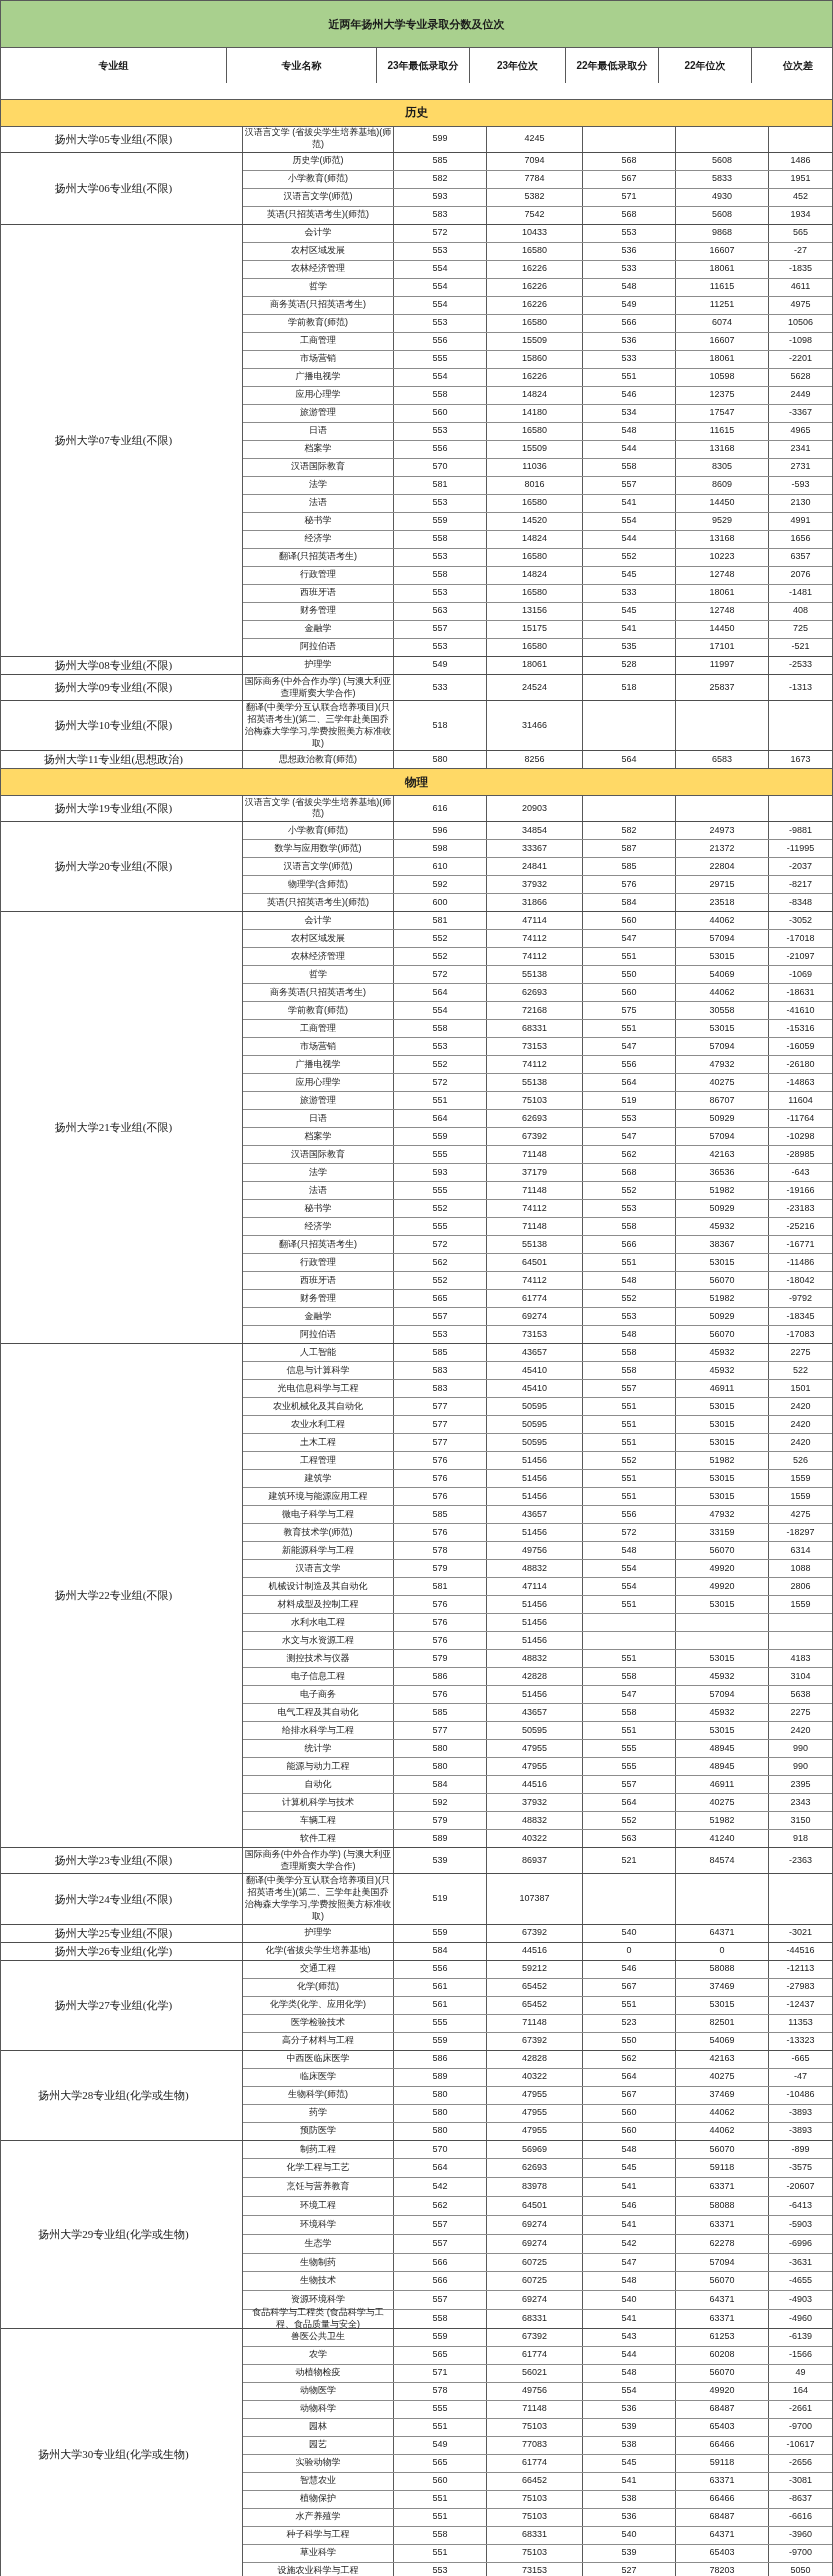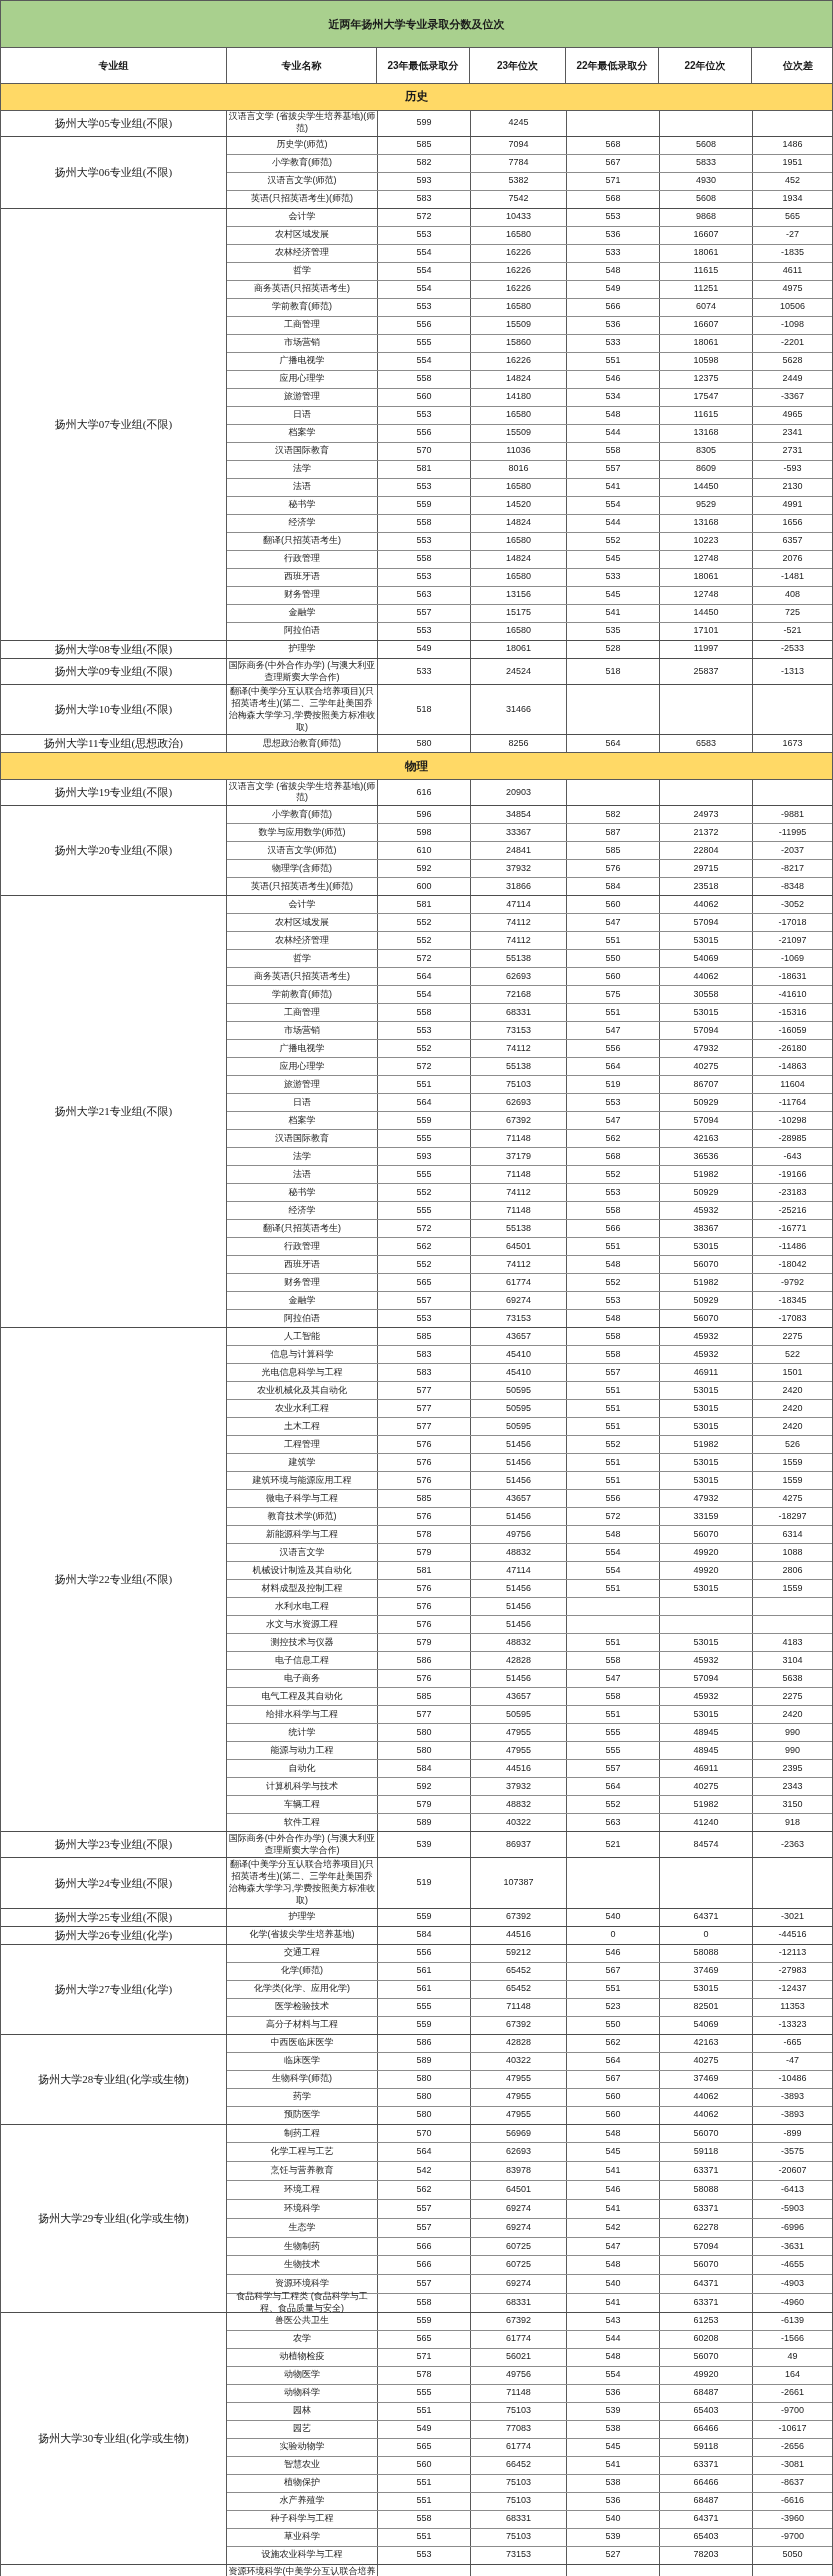--- a/index.html
+++ b/index.html
@@ -11,21 +11,21 @@
   .header-row .hcell{display:flex;align-items:center;justify-content:center;box-sizing:border-box;}
   .hcell+.hcell{border-left:0.8px solid #595959;}
   .w0{flex:0 0 225px;} .w1{flex:0 0 150px;} .w2{flex:0 0 93px;} .w3{flex:0 0 96px;}
   .w4{flex:0 0 93px;} .w5{flex:0 0 93px;} .w6{flex:1;padding-left:12px;}
   .section-bar{background:#ffd966;min-height:25.5px;display:flex;align-items:center;justify-content:center;
     font-weight:bold;font-size:11.6px;border-top:0.8px solid #595959;border-bottom:0.8px solid #595959;}
   .group{display:flex;}
   .group+.group{border-top:1.5px solid #4d4d4d;}
   .glabel{flex:0 0 225px;display:flex;align-items:center;justify-content:center;text-align:center;
     font-size:11px;box-sizing:border-box;padding:0.8px 1.5px;font-family:Liberation Serif, serif;}
-  .rows{flex:1;display:flex;flex-direction:column;border-left:0.8px solid #595959;}
+  .rows{flex:1;display:flex;flex-direction:column;border-left:0.8px solid #595959;margin-left:16px;}
   .row{display:flex;flex:1;min-height:17px;}
   .row+.row{border-top:0.8px solid #8c8c8c;}
   .cell{display:flex;align-items:center;justify-content:center;text-align:center;font-size:9px;
     line-height:1.32;box-sizing:border-box;padding:0.8px 1.5px;}
   .cell+.cell{border-left:0.8px solid #595959;}
   .cw1{flex:0 0 150px;} .cw2{flex:0 0 93px;} .cw3{flex:0 0 96px;} .cw4{flex:0 0 93px;}
   .cw5{flex:0 0 93px;} .cw6{flex:1;}
 </style>
 </head>
 <body>
@@ -35,21 +35,21 @@
   <div class="header-row">
     <div class="hcell w0">专业组</div>
     <div class="hcell w1">专业名称</div>
     <div class="hcell w2">23年最低录取分</div>
     <div class="hcell w3">23年位次</div>
     <div class="hcell w4">22年最低录取分</div>
     <div class="hcell w5">22年位次</div>
     <div class="hcell w6">位次差</div>
   </div>
   <div id="table-body">
-      <div class="section-bar" style="background: rgb(255, 217, 102);">历史</div>
+      <div class="section-bar" style="background: rgb(255, 217, 102); margin-top: 16px;">历史</div>
       <div class="group">
         <div class="glabel">扬州大学05专业组(不限)</div>
         <div class="rows">
           <div class="row">
             <div class="cell cw1">汉语言文学 (省拔尖学生培养基地)(师范)</div>
             <div class="cell cw2">599</div>
             <div class="cell cw3">4245</div>
             <div class="cell cw4"></div>
             <div class="cell cw5"></div>
             <div class="cell cw6"></div>

